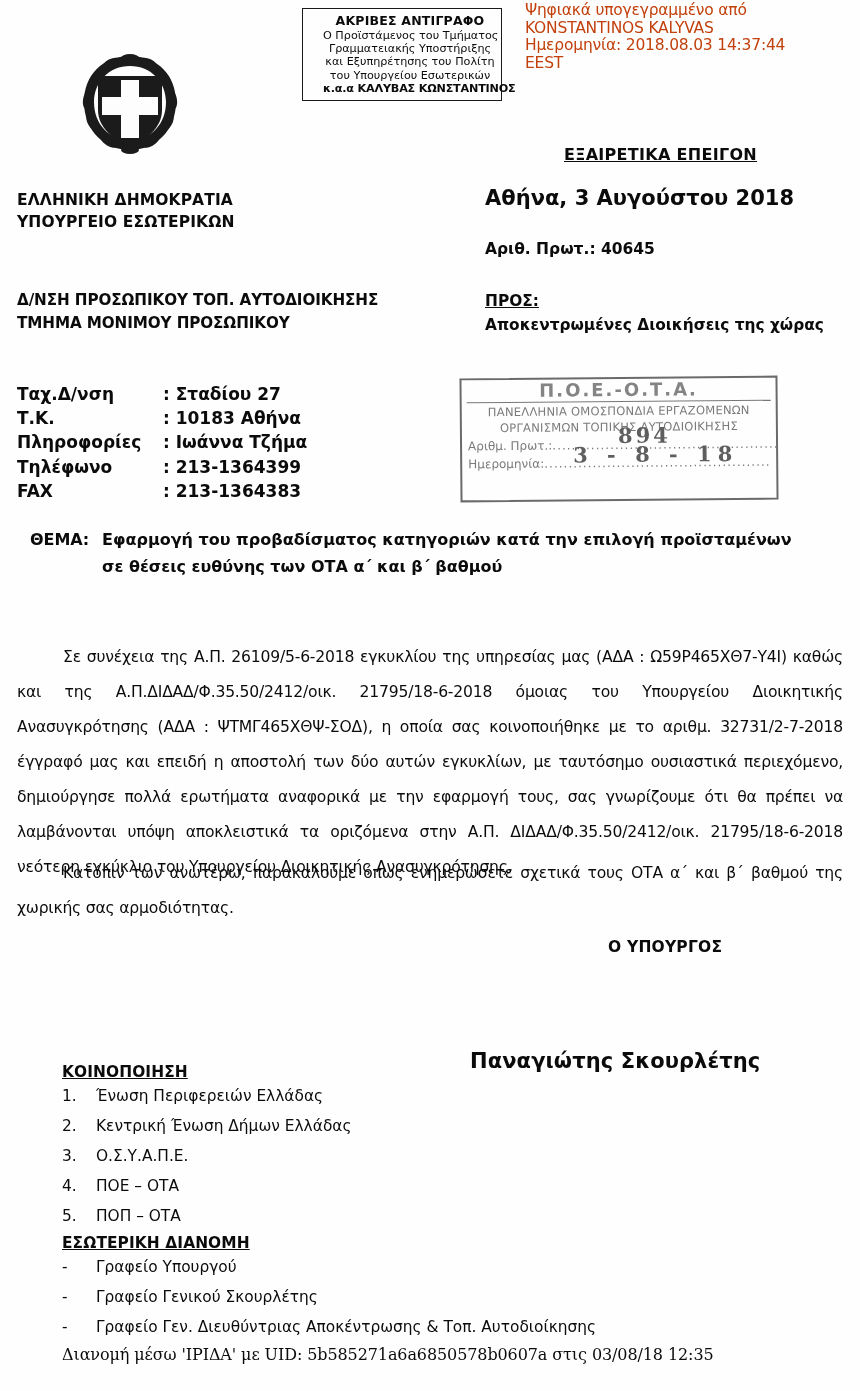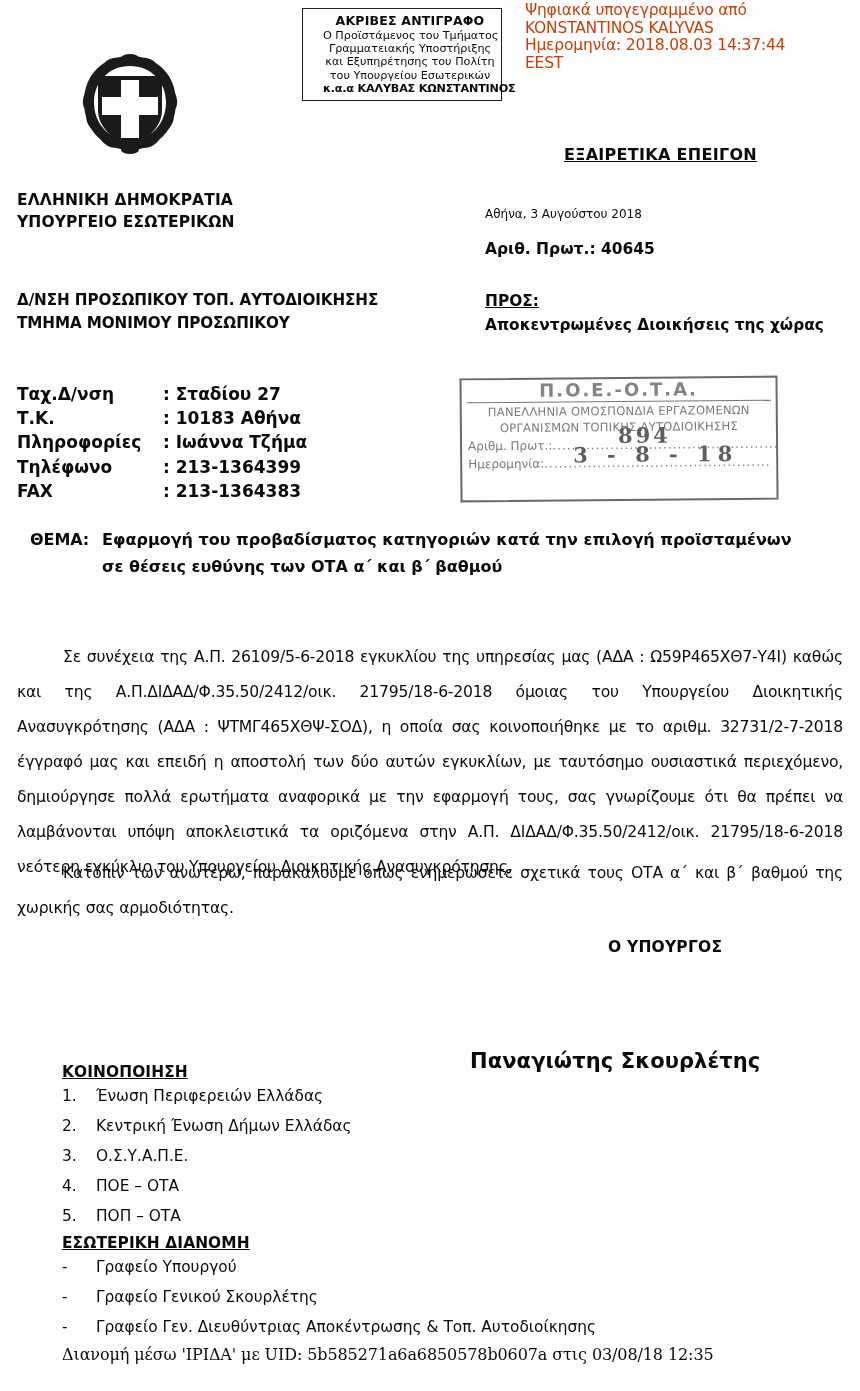--- a/index.html
+++ b/index.html
@@ -96,23 +96,23 @@
     font-size: 15.2px;
     line-height: 22.5px;
     letter-spacing: -0.1px;
     white-space: nowrap;
   }
 
   
   .meta-date {
     position: absolute;
     left: 485px;
-    top: 207px;
-    font-weight: normal;
-    font-size: 12px;
+    top: 186px;
+    font-weight: bold;
+    font-size: 21px;
   }
   .meta-prot {
     position: absolute;
     left: 485px;
     top: 240px;
     font-weight: bold;
     font-size: 15.5px;
   }
   .recipient {
     position: absolute;

